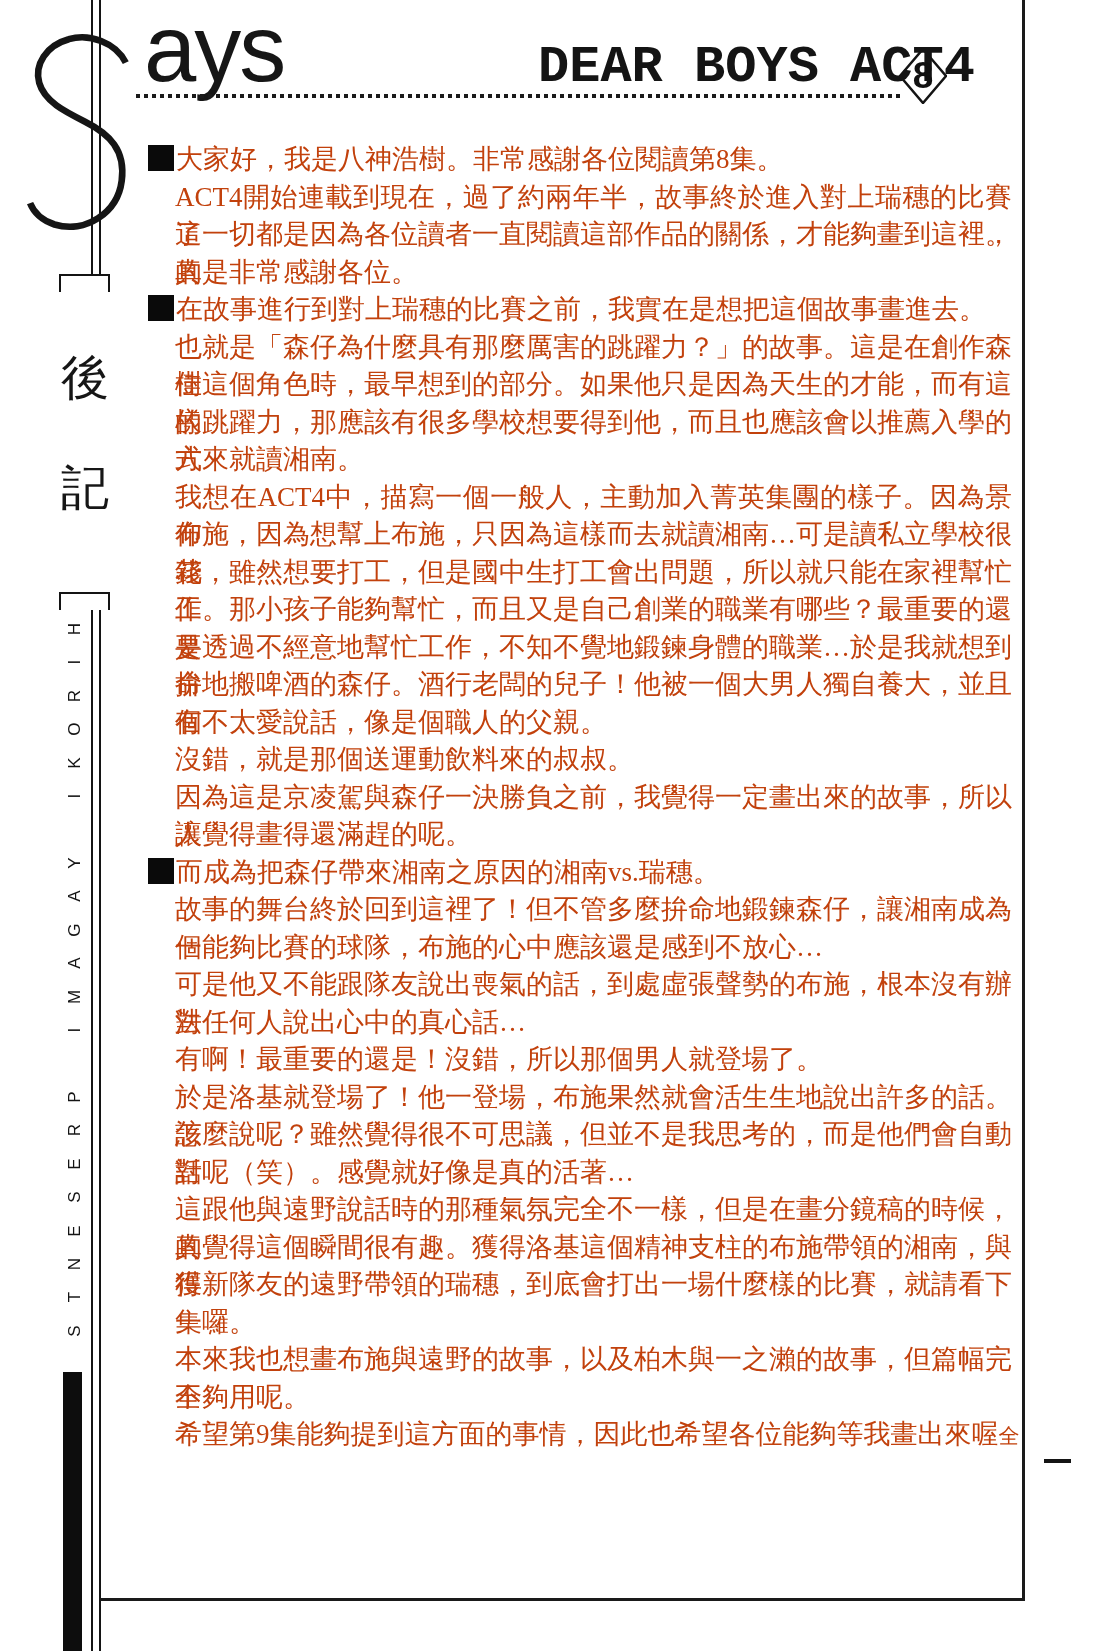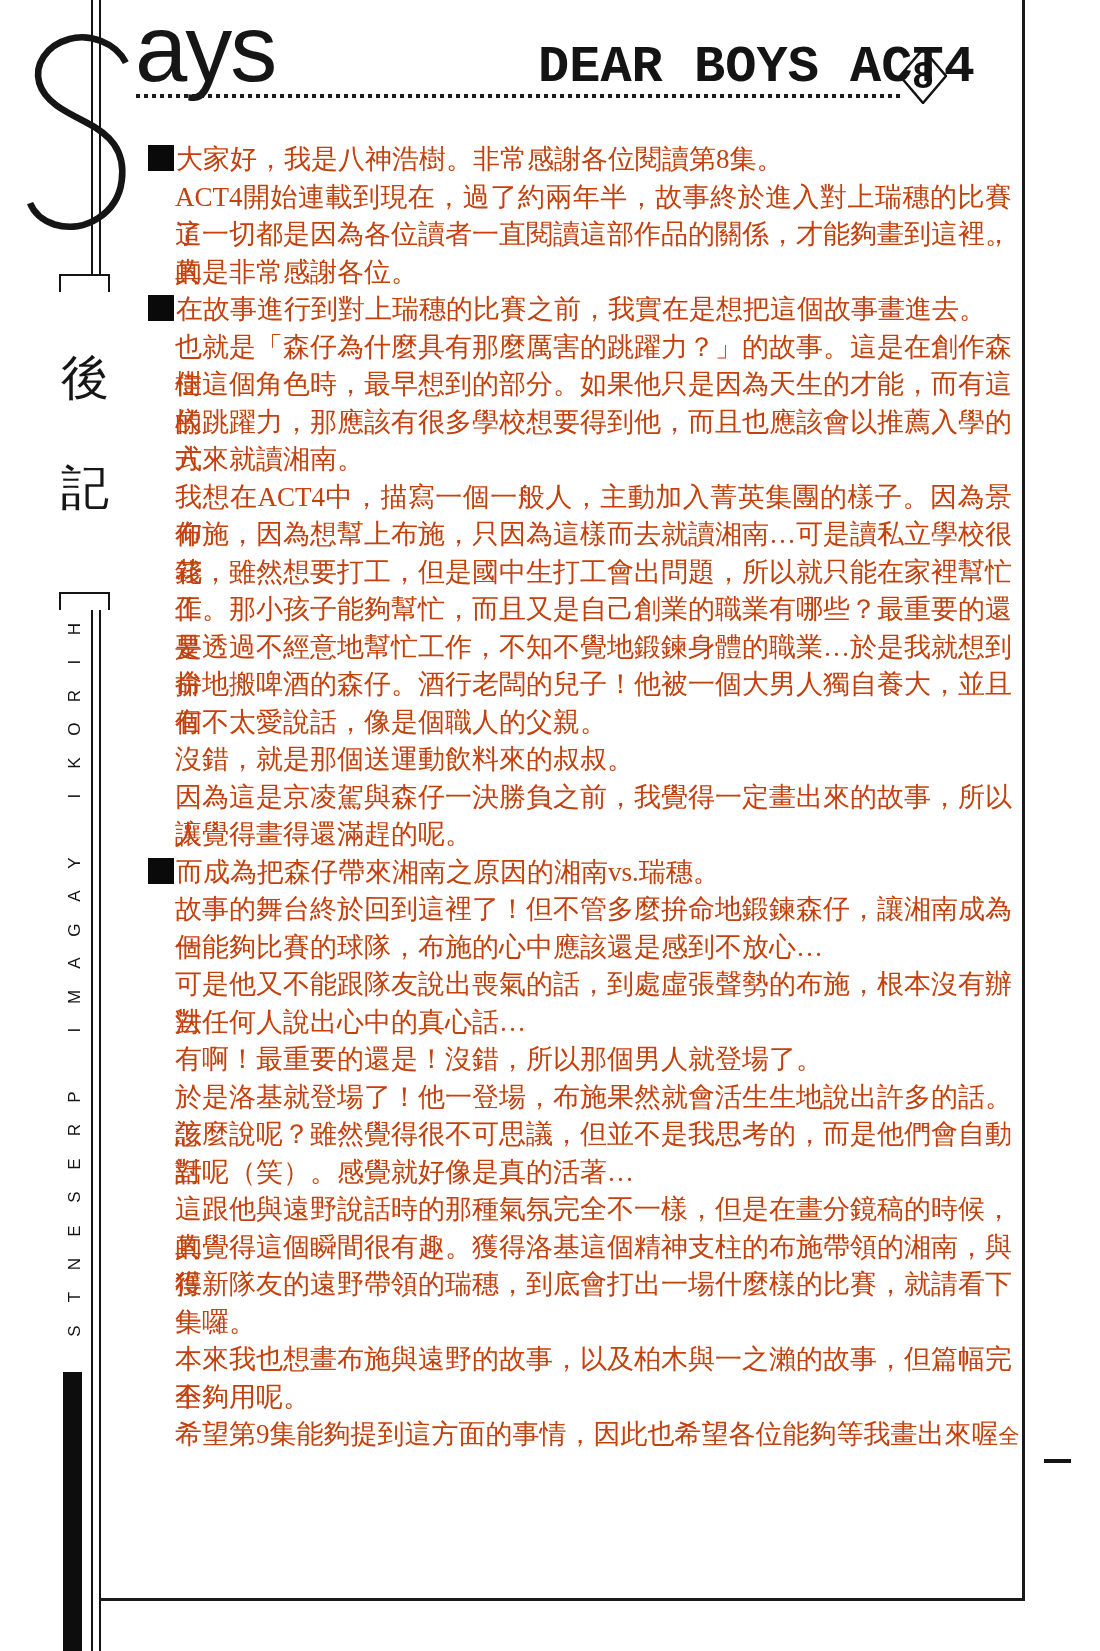--- a/index.html
+++ b/index.html
@@ -28,21 +28,21 @@
     font-family:"Liberation Sans","DejaVu Sans",sans-serif;
     font-size:17px;color:#141414;}
   .black-bar{position:absolute;left:63px;top:1372px;width:19px;height:279px;background:#0d0d0d;}
   
   .frame-right{position:absolute;left:1022px;top:0;width:3px;height:1601px;background:#1a1a1a;}
   .frame-bottom{position:absolute;left:100px;top:1598px;width:925px;height:3px;background:#1a1a1a;}
   .page-marker{position:absolute;left:1044px;top:1459px;width:27px;height:4px;background:#141414;}
   
   .logo-s{position:absolute;left:26px;top:28px;width:112px;height:224px;}
   .sr{position:absolute;width:1px;height:1px;overflow:hidden;clip:rect(0 0 0 0);white-space:nowrap;}
-  .logo-ays{position:absolute;left:135px;top:2px;
+  .logo-ays{position:absolute;left:144px;top:2px;
     font-family:"Liberation Sans","DejaVu Sans",sans-serif;
     font-size:94px;font-weight:400;letter-spacing:-2px;line-height:1;color:#161616;}
   .dotted-rule{position:absolute;left:136px;top:94px;width:766px;height:4px;
     background:repeating-linear-gradient(90deg,#1a1a1a 0 4px,transparent 4px 8px);}
   .header-title{position:absolute;left:538px;top:38px;
     font-family:Liberation Mono, monospace;
     font-size:52px;font-weight:bold;letter-spacing:0;color:#141414;white-space:nowrap;}
   .volume-badge{position:absolute;left:899px;top:48px;width:48px;height:56px;}
   .volume-badge svg{position:absolute;left:0;top:0;}
   .volume-badge .num{position:absolute;left:0;top:4px;width:48px;height:48px;

